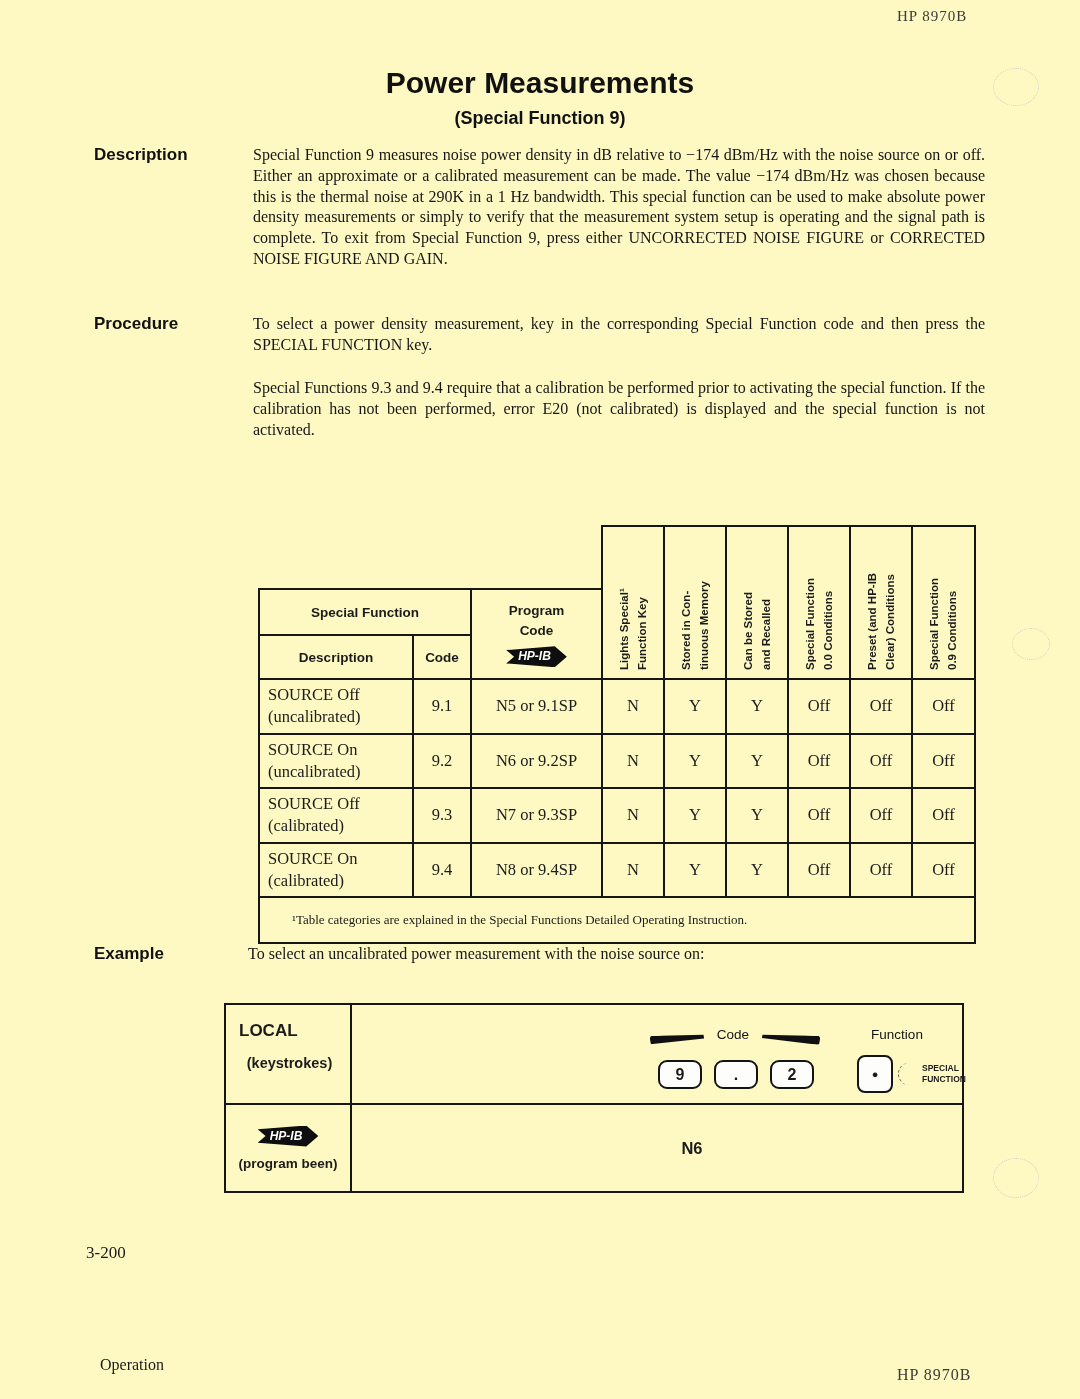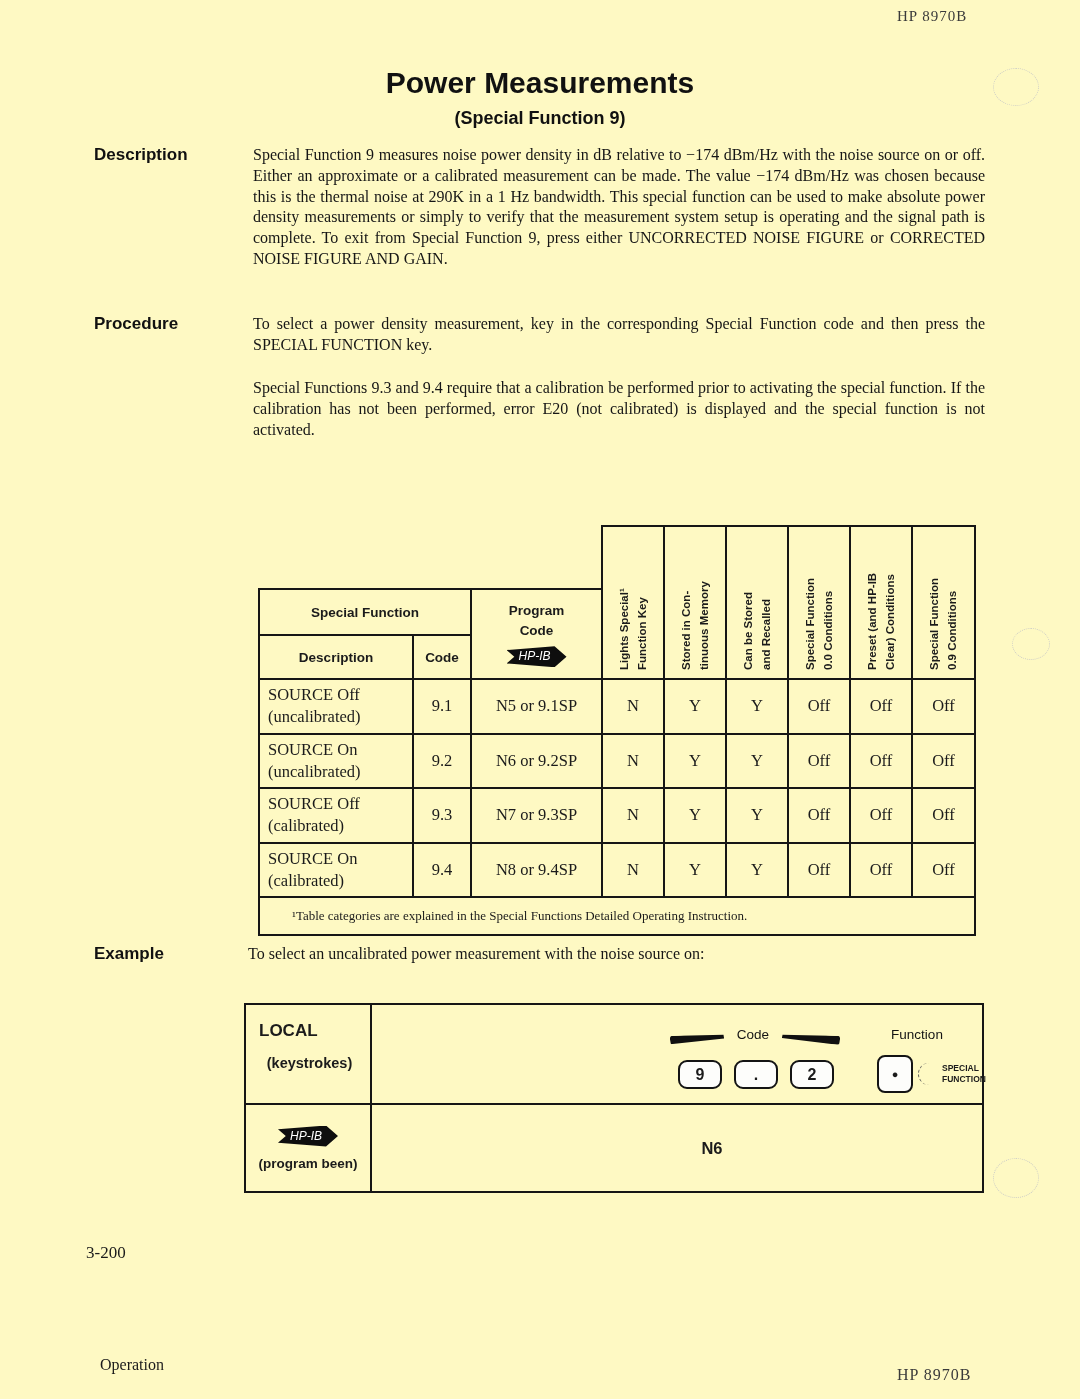--- a/index.html
+++ b/index.html
@@ -23,43 +23,43 @@
     text-align:justify; color:#161616; }
 
   
   .sf-table { position:absolute; left:258px; top:525px; border-collapse:collapse; table-layout:fixed; width:716px; }
   .sf-table th, .sf-table td { border:2px solid #161616; padding:0; }
   .sf-table td.no-border { border:none; background:transparent; }
   .sf-table tr.r1 { height:63px; }
   .sf-table tr.r2 { height:44px; }
   .sf-table tr.r3 { height:44px; }
   .sf-table tr.body { height:50px; }
-  .sf-table tr.fnote { height:38px; }
+  .sf-table tr.fnote { height:46px; }
   .hdr { font-family:"Liberation Sans", sans-serif; font-weight:bold; font-size:13.5px; text-align:center; vertical-align:middle; }
   th.rot { vertical-align:bottom; }
   th.rot > div {
     writing-mode:vertical-rl; transform:rotate(180deg);
     font-family:"Liberation Sans", sans-serif; font-weight:bold; font-size:11.5px; line-height:1.6;
     white-space:pre-line; margin:6px auto 8px auto; text-align:left; height:137px;
   }
   th.prog { vertical-align:middle; }
   .prog-label { font-family:"Liberation Sans", sans-serif; font-weight:bold; font-size:13.5px; line-height:1.5; text-align:center; white-space:pre-line; }
   td.desc { font-size:16.5px; line-height:1.35; padding:4px 4px 4px 8px; text-align:left; vertical-align:middle; }
   td.ctr { font-size:16.5px; text-align:center; vertical-align:middle; }
   td.footnote { font-size:13px; padding-left:32px; vertical-align:middle; }
 
   .hpib-badge {
     display:inline-block; background:#0e0e0e; color:#fff; margin-top:5px;
-    font-family:"Liberation Sans", sans-serif; font-weight:normal; font-style:italic; font-size:12px;
+    font-family:"Liberation Sans", sans-serif; font-weight:bold; font-style:italic; font-size:12px;
     padding:3px 16px 4px 12px;
     clip-path:polygon(0 18%, 80% 0, 100% 50%, 80% 100%, 0 82%, 13% 50%);
   }
 
   
-  .kbox { position:absolute; left:244px; top:1003px; width:740px; height:190px; border:2.5px solid #161616;
+  .kbox { position:absolute; left:224px; top:1003px; width:740px; height:190px; border:2.5px solid #161616;
     display:grid; grid-template-columns:126px 1fr; grid-template-rows:100px 1fr; }
   .kcell { position:relative; }
   .kcell.c1 { border-right:2px solid #161616; border-bottom:2px solid #161616; padding:16px 6px 0 13px; }
   .kcell.c2 { border-bottom:2px solid #161616; }
   .kcell.c3 { border-right:2px solid #161616; display:flex; flex-direction:column; align-items:center; justify-content:center; gap:9px; }
   .kcell.c4 { display:flex; align-items:center; justify-content:center; }
   .klocal { font-family:"Liberation Sans", sans-serif; font-weight:bold; font-size:17px; }
   .ksub { font-family:"Liberation Sans", sans-serif; font-weight:bold; font-size:14.5px; margin-top:14px; margin-left:-4px;text-align:center; }
   .kprogsub { font-family:"Liberation Sans", sans-serif; font-weight:bold; font-size:13.5px; }
   .kcode-label, .kfn-label { position:absolute; font-family:"Liberation Sans", sans-serif; font-size:13.5px; text-align:center; color:#141414; }

